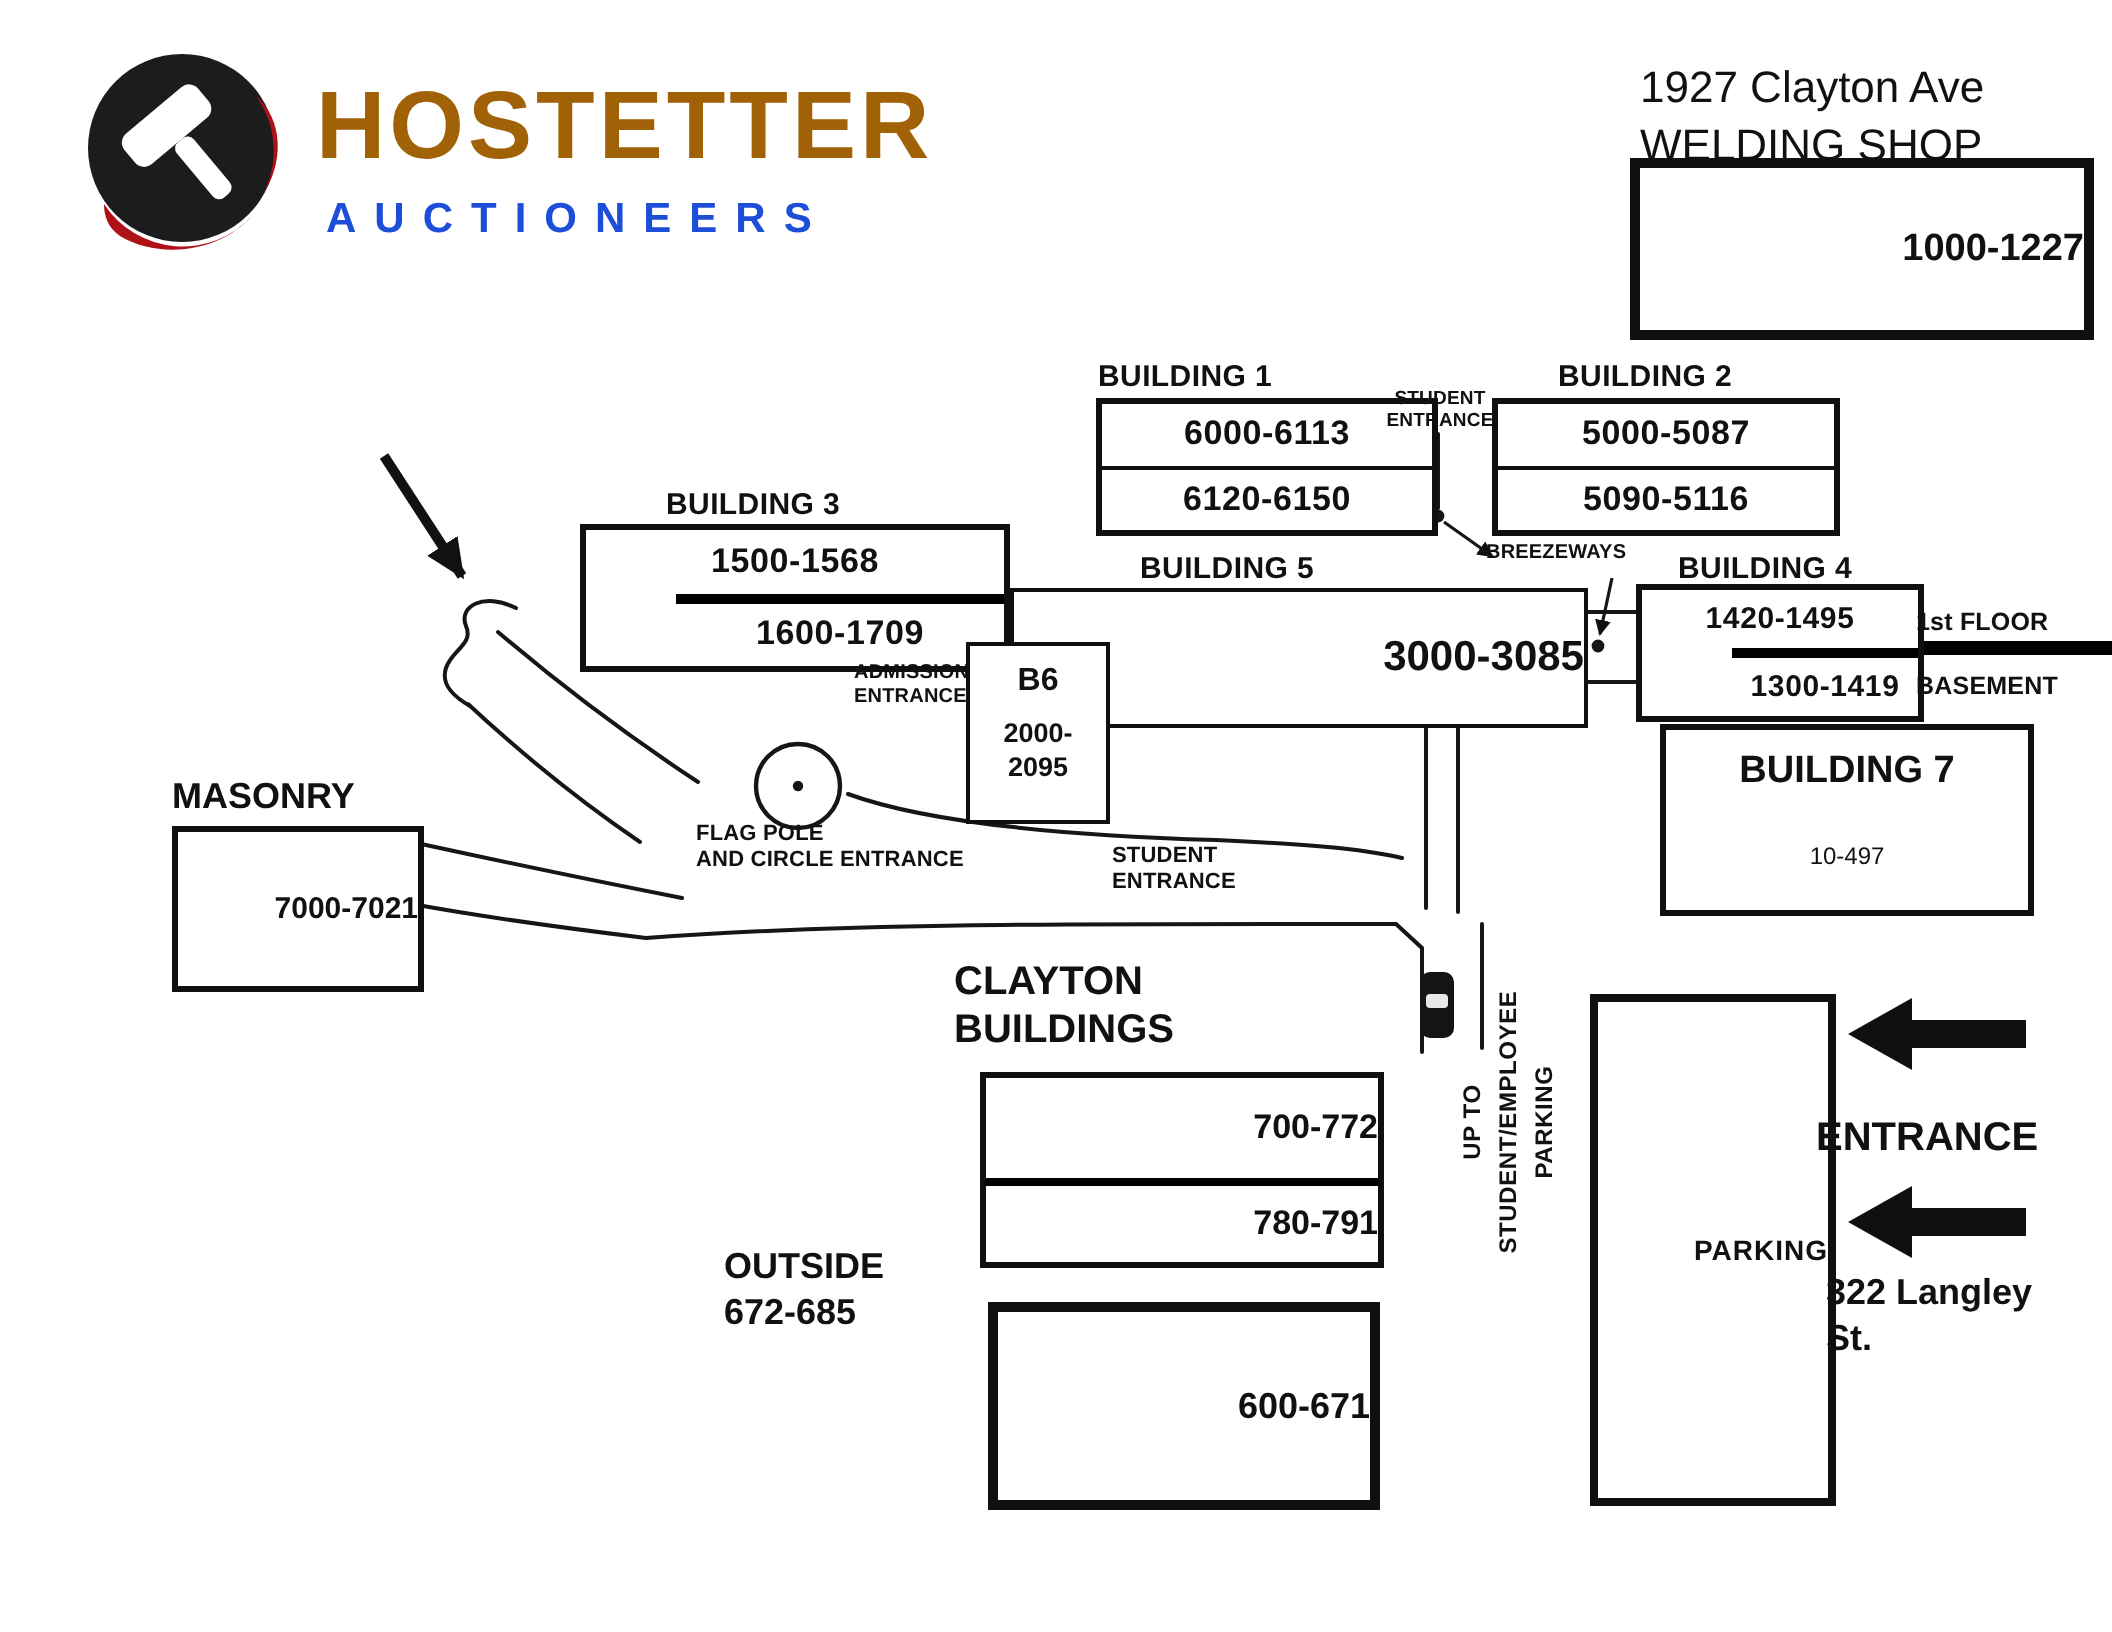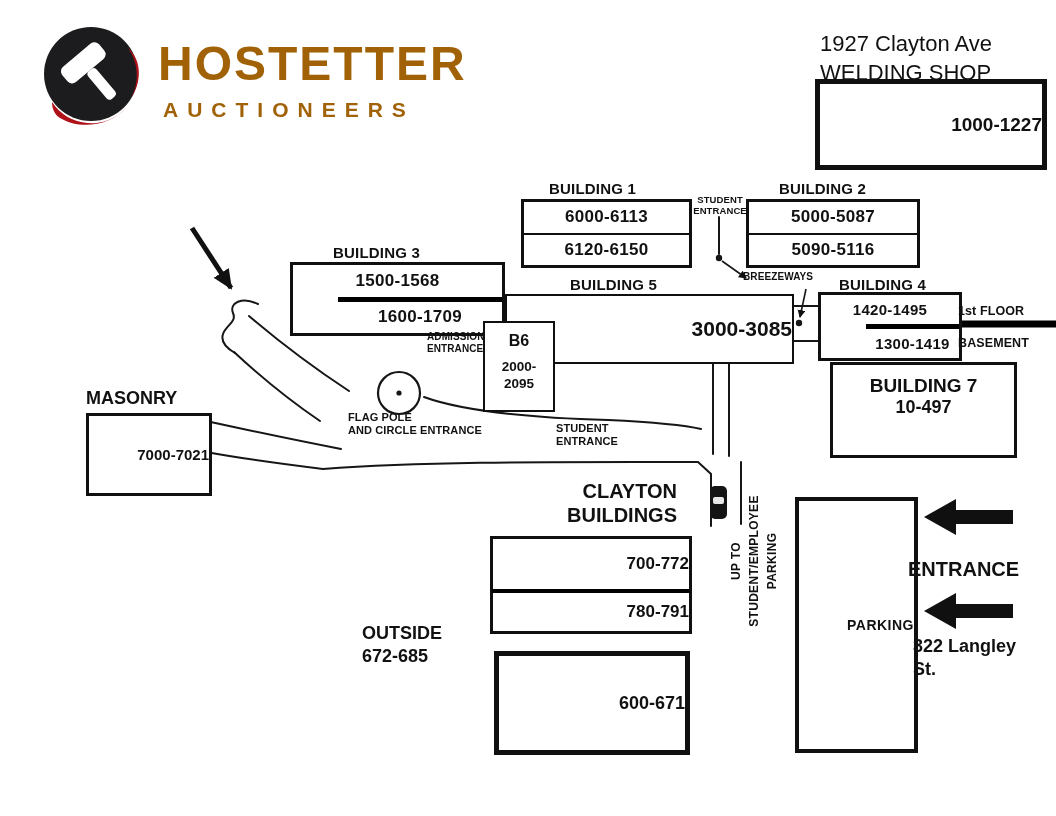--- a/index.html
+++ b/index.html
@@ -10,21 +10,21 @@
   .box{position:absolute;background:#fff;border:3px solid #101010;}
   .rows{display:flex;flex-direction:column;}
   .rows .row{flex:1;display:flex;align-items:center;justify-content:center;font-weight:bold;font-size:17px;letter-spacing:.3px;}
   .rows .row + .row{border-top:2px solid #101010;}
   .rows .row.thick{border-top:5px solid #000;margin-left:45px;}
   .center{display:flex;align-items:center;justify-content:flex-end;font-weight:bold;}
   .bl{position:absolute;font-weight:bold;font-size:15px;letter-spacing:.2px;white-space:nowrap;}
   .tiny{position:absolute;font-weight:bold;font-size:10.5px;line-height:1.18;letter-spacing:.1px;white-space:nowrap;}
   .vtext{position:absolute;transform:rotate(-90deg);font-weight:bold;font-size:12px;line-height:1.5;text-align:center;letter-spacing:.3px;white-space:nowrap;}
   .brand-name{position:absolute;left:158px;top:36px;font-size:48px;font-weight:bold;letter-spacing:2px;color:#a16207;}
-  .brand-tag{position:absolute;left:163px;top:98px;font-size:21px;font-weight:bold;letter-spacing:9px;color:#a16207;}
+  .brand-tag{position:absolute;left:163px;top:98px;font-size:21px;font-weight:bold;letter-spacing:9px;color:#1d4ed8;}
   .h2{font-weight:normal;font-size:22px;line-height:1.3;white-space:nowrap;}
   .big{font-weight:bold;font-size:18px;line-height:1.25;white-space:nowrap;}
 </style>
 </head>
 <body>
 
 <div id="map">
 
   <svg class="svg-layer" width="1056" height="816" viewBox="0 0 1056 816">
     <defs>
@@ -91,21 +91,21 @@
 
   <div class="abs h2" style="left:820px;top:30px">
     <div>1927 Clayton Ave</div>
     <div>WELDING SHOP</div>
   </div>
   <div class="box center" style="left:815px;top:79px;width:222px;height:81px;border-width:5px;font-size:19px">
     <span>1000-1227</span>
   </div>
 
   <div class="bl" style="left:549px;top:180px">BUILDING 1</div>
-  <div class="box rows" style="left:521px;top:199px;width:165px;height:63px">
+  <div class="box rows" style="left:548px;top:199px;width:165px;height:63px">
     <div class="row">6000-6113</div>
     <div class="row">6120-6150</div>
   </div>
 
   <div class="tiny" style="left:691px;top:194px;width:58px;text-align:center;font-size:9.5px">
     <div>STUDENT</div>
     <div>ENTRANCE</div>
   </div>
 
   <div class="bl" style="left:779px;top:180px">BUILDING 2</div>
@@ -143,39 +143,39 @@
   <div class="box" style="left:483px;top:321px;width:68px;height:87px;border-width:2px;text-align:center">
     <div style="font-weight:bold;font-size:16px;margin-top:9px">B6</div>
     <div style="font-weight:bold;font-size:13.5px;margin-top:9px;line-height:1.25">
       <div>2000-</div>
       <div>2095</div>
     </div>
   </div>
 
   <div class="box" style="left:830px;top:362px;width:181px;height:90px;text-align:center">
     <div style="font-weight:bold;font-size:19px;margin-top:10px">BUILDING 7</div>
-    <div style="font-weight:bold;font-size:18px;margin-top:0">10-497</div>
+    <div style="font-weight:normal;font-size:12px;margin-top:24px">10-497</div>
   </div>
 
   <div class="abs" style="left:86px;top:388px;font-weight:bold;font-size:18px">MASONRY</div>
   <div class="box center" style="left:86px;top:413px;width:120px;height:77px;font-size:15px">
     <span>7000-7021</span>
   </div>
 
   <div class="tiny" style="left:348px;top:411px;font-size:11px">
     <div>FLAG POLE</div>
     <div>AND CIRCLE ENTRANCE</div>
   </div>
 
   <div class="tiny" style="left:556px;top:422px;font-size:11px">
     <div>STUDENT</div>
     <div>ENTRANCE</div>
   </div>
 
-  <div class="abs" style="left:477px;top:480px;width:200px;text-align:right;font-weight:bold;font-size:20px;line-height:1.18">
+  <div class="abs" style="left:477px;top:480px;width:200px;text-align:left;font-weight:bold;font-size:20px;line-height:1.18">
     <div>CLAYTON</div>
     <div>BUILDINGS</div>
   </div>
   <div class="box center" style="left:490px;top:536px;width:196px;height:50px;border-bottom-width:7px;border-bottom-color:#000;font-size:17px">
     <span>700-772</span>
   </div>
   <div class="box center" style="left:490px;top:593px;width:196px;height:38px;border-top:0;font-size:17px">
     <span>780-791</span>
   </div>
   <div class="abs big" style="left:362px;top:622px">

